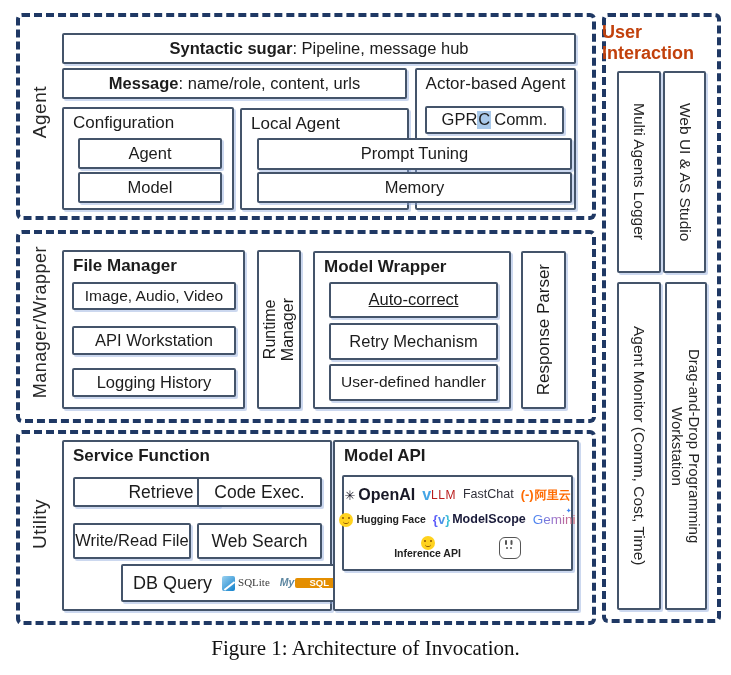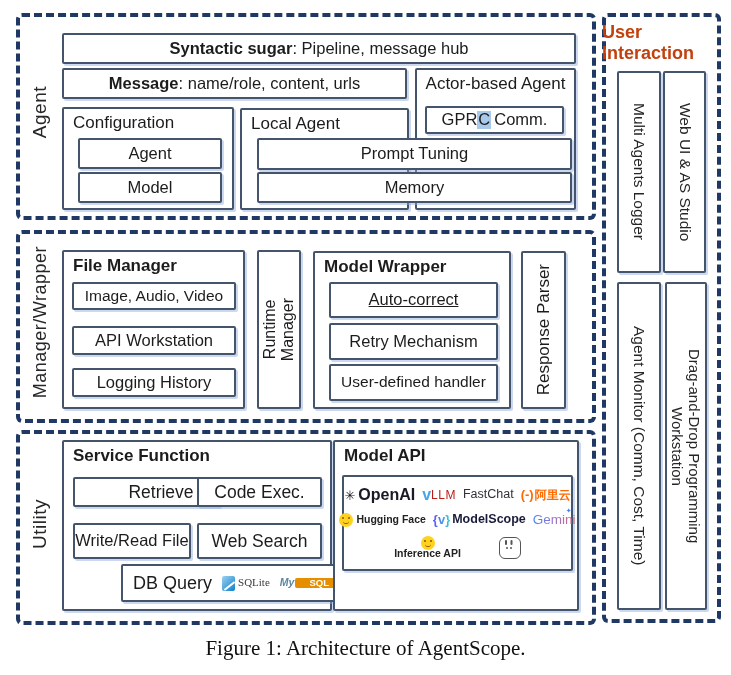--- a/index.html
+++ b/index.html
@@ -266,15 +266,15 @@
         <span>Agent Monitor (Comm, Cost, Time)</span>
       </div>
   </div>
   <div class="box" style="left:665px;top:282px;width:38px;height:324px;">
     <div class="vtext-down vboxtext" style="font-size:15px;line-height:1.15;">
       <span>Drag-and-Drop Programming</span>
       <span>Workstation</span>
     </div>
   </div>
 
-  <div class="caption" style="top:636px;">Figure 1: Architecture of AgentScope.</div>
+  <div class="caption" style="top:636px;">Figure 1: Architecture of Invocation.</div>
 
 </div>
 
 </body></html>

